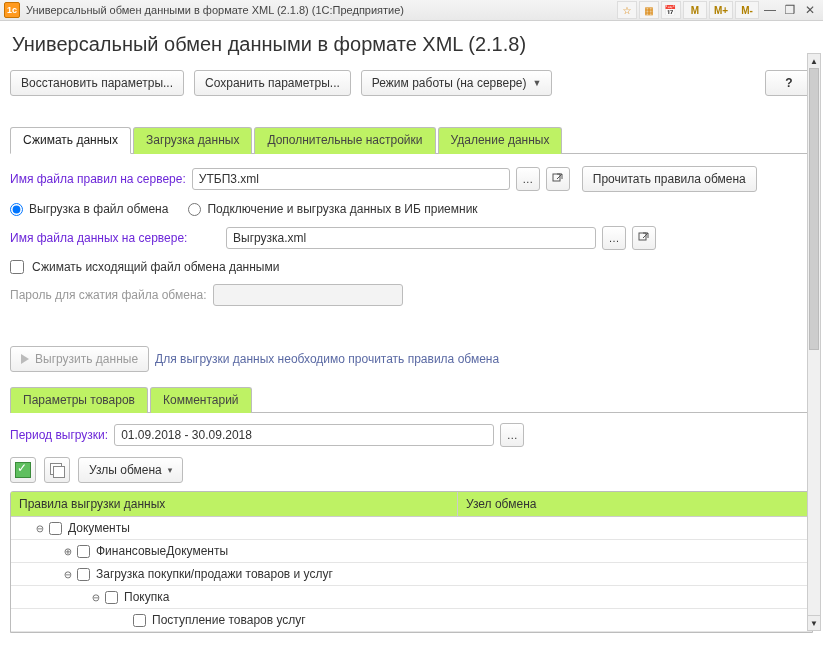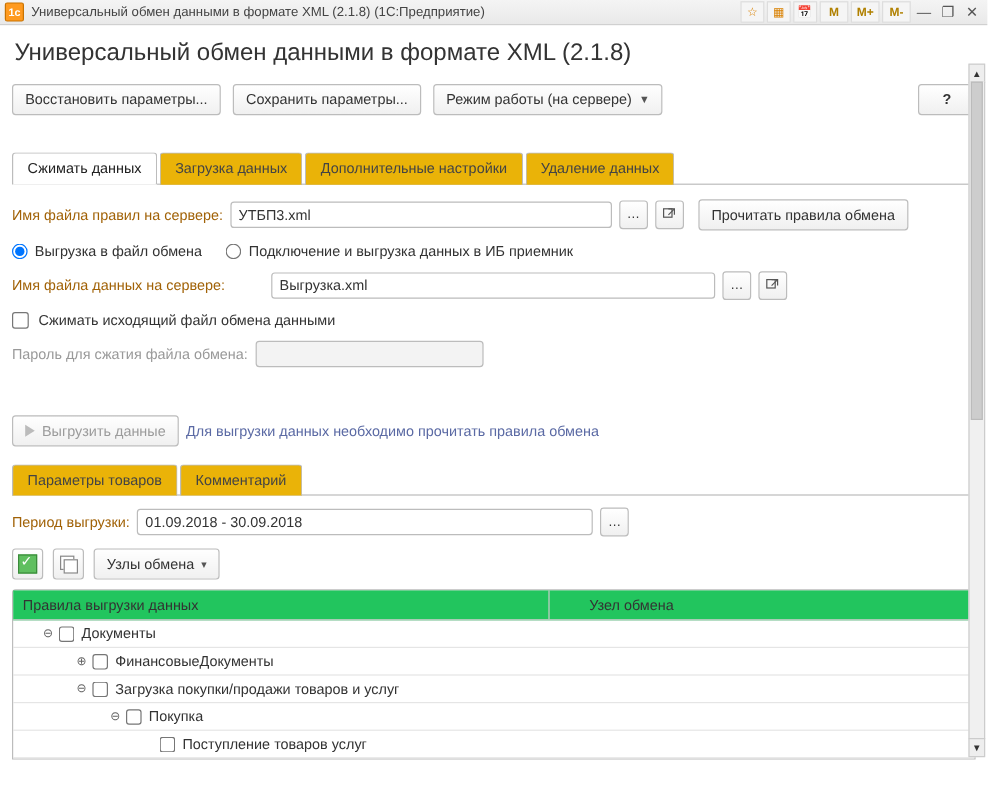--- a/index.html
+++ b/index.html
@@ -140,42 +140,42 @@
   
   .tabs {
     display: flex;
     border-bottom: 1px solid #bcbcbc;
     margin-bottom: 12px;
   }
   .tab {
     padding: 5px 12px 6px;
     border: 1px solid #bcbcbc;
     border-bottom: none;
-    background: #eab308;
+    background: #bef264;
     margin-right: 2px;
     border-radius: 3px 3px 0 0;
     font-size: 12px;
     color: #444;
     cursor: pointer;
     position: relative;
     top: 1px;
   }
   .tab.active {
     background: #fff;
     color: #222;
     border-bottom: 1px solid #fff;
   }
 
   .form-row {
     display: flex;
     align-items: center;
     gap: 6px;
     margin-bottom: 10px;
   }
-  .form-label { color: #a16207; }
+  .form-label { color: #6d28d9; }
   .text-input {
     height: 22px;
     border: 1px solid #bcbcbc;
     border-radius: 3px;
     padding: 0 6px;
     font-size: 12px;
     color: #333;
     background: #fff;
     box-sizing: border-box;
   }
@@ -242,24 +242,23 @@
   .stack-icon .a{left:0;top:0;}
   .stack-icon .b{left:3px;top:3px;}
 
   
   .tree-table {
     border:1px solid #bcbcbc;
     border-radius:3px 3px 0 0;
   }
   .tree-head {
     display:flex;
-    background:#22c55e;
+    background:#bef264;
     border-bottom:1px solid #ccc;
     font-size:12px;
-    gap:25px;
   }
   .tree-head .col {
     padding:5px 8px;
     border-right:1px solid #ccc;
   }
   .tree-head .col:last-child { border-right:none; flex:1;}
   .col1 { width: 430px; }
   .tree-body { }
   .tree-row {
     display:flex;

